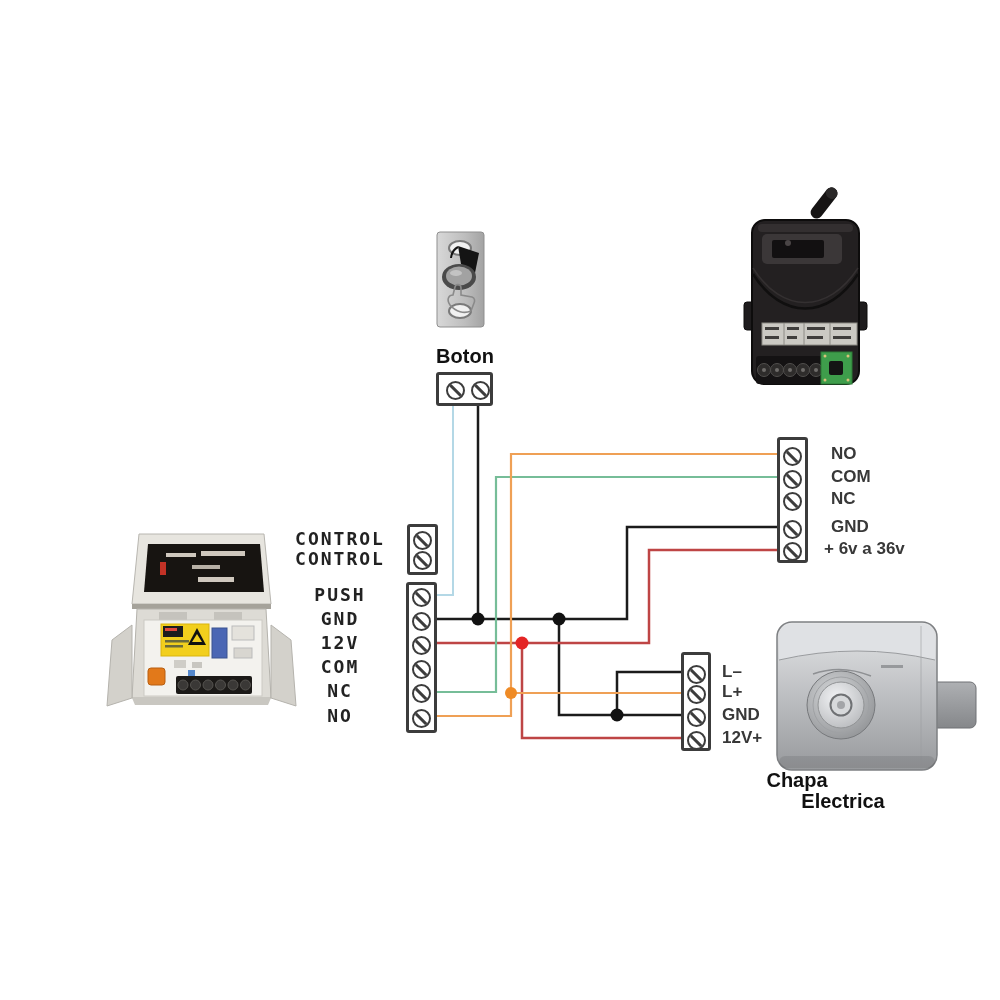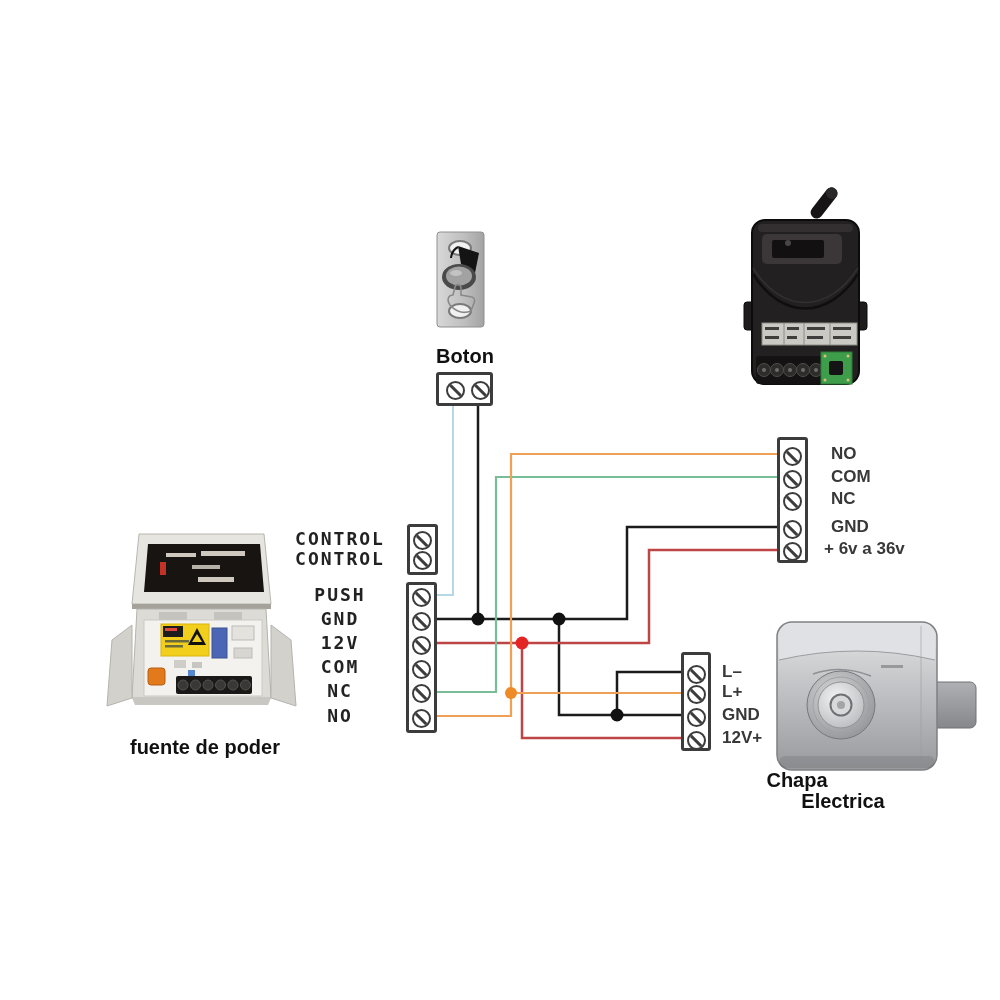--- a/index.html
+++ b/index.html
@@ -232,21 +232,20 @@
   </div>
 
   <div class="tblock" style="left:637px;top:652px;width:30px;height:99px">
     <div class="screw" style="left:2.5px;top:10px"></div>
     <div class="screw" style="left:2.5px;top:30px"></div>
     <div class="screw" style="left:2.5px;top:53px"></div>
     <div class="screw" style="left:2.5px;top:76px"></div>
   </div>
 
   <div class="title" style="left:371px;top:345px;width:100px">Boton</div>
-  <div class="title" style="left:61px;top:736px;width:200px">fuente de poder</div>
   <div class="title" style="left:678px;top:769px;width:150px">Chapa</div>
   <div class="title" style="left:719px;top:790px;width:160px">Electrica</div>
 
   <div class="lblL" style="left:240px;top:528px">CONTROL</div>
   <div class="lblL" style="left:240px;top:548px">CONTROL</div>
 
   <div class="lblL" style="left:240px;top:584px">PUSH</div>
   <div class="lblL" style="left:240px;top:608px">GND</div>
   <div class="lblL" style="left:240px;top:632px">12V</div>
   <div class="lblL" style="left:240px;top:656px">COM</div>

